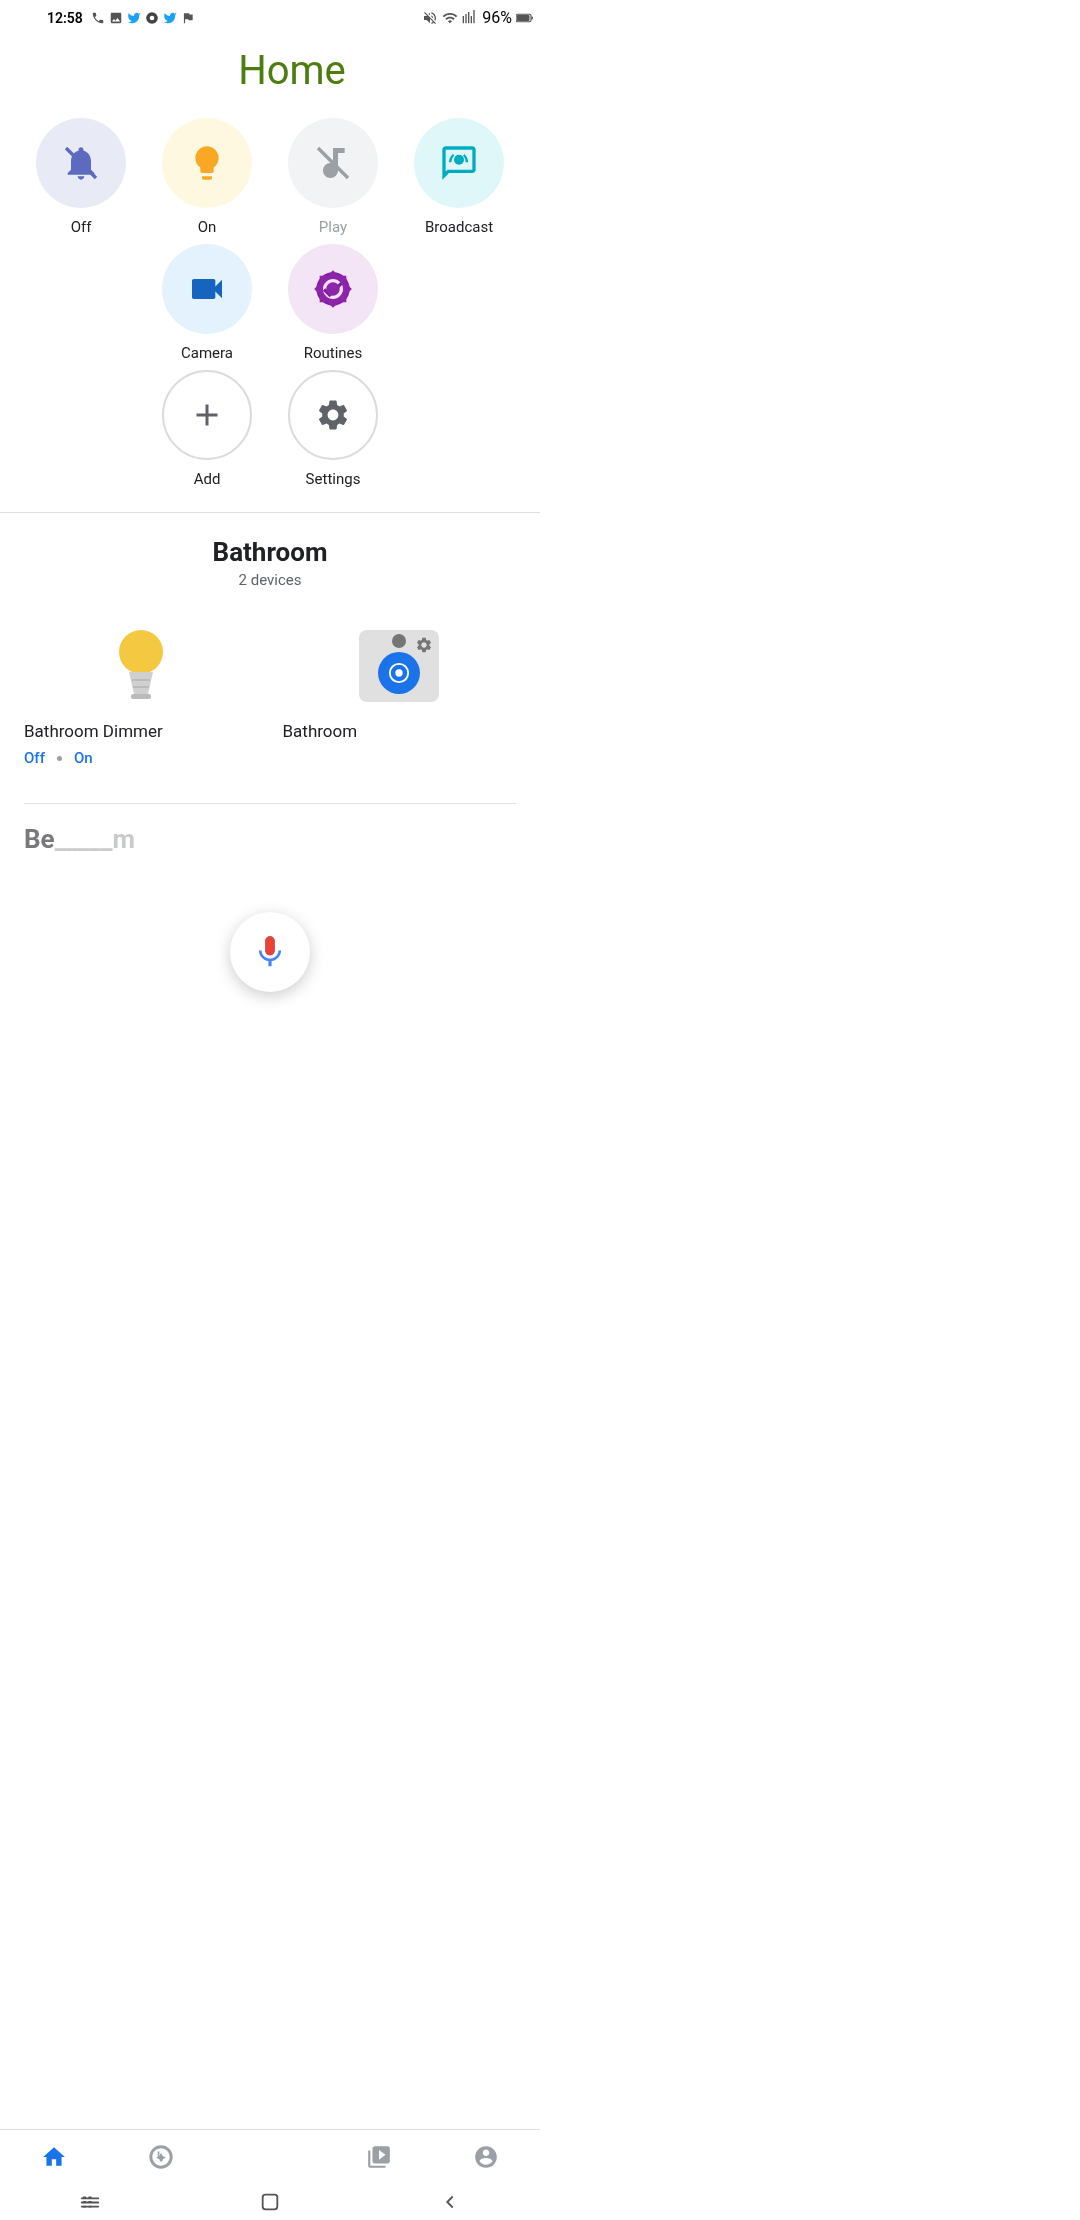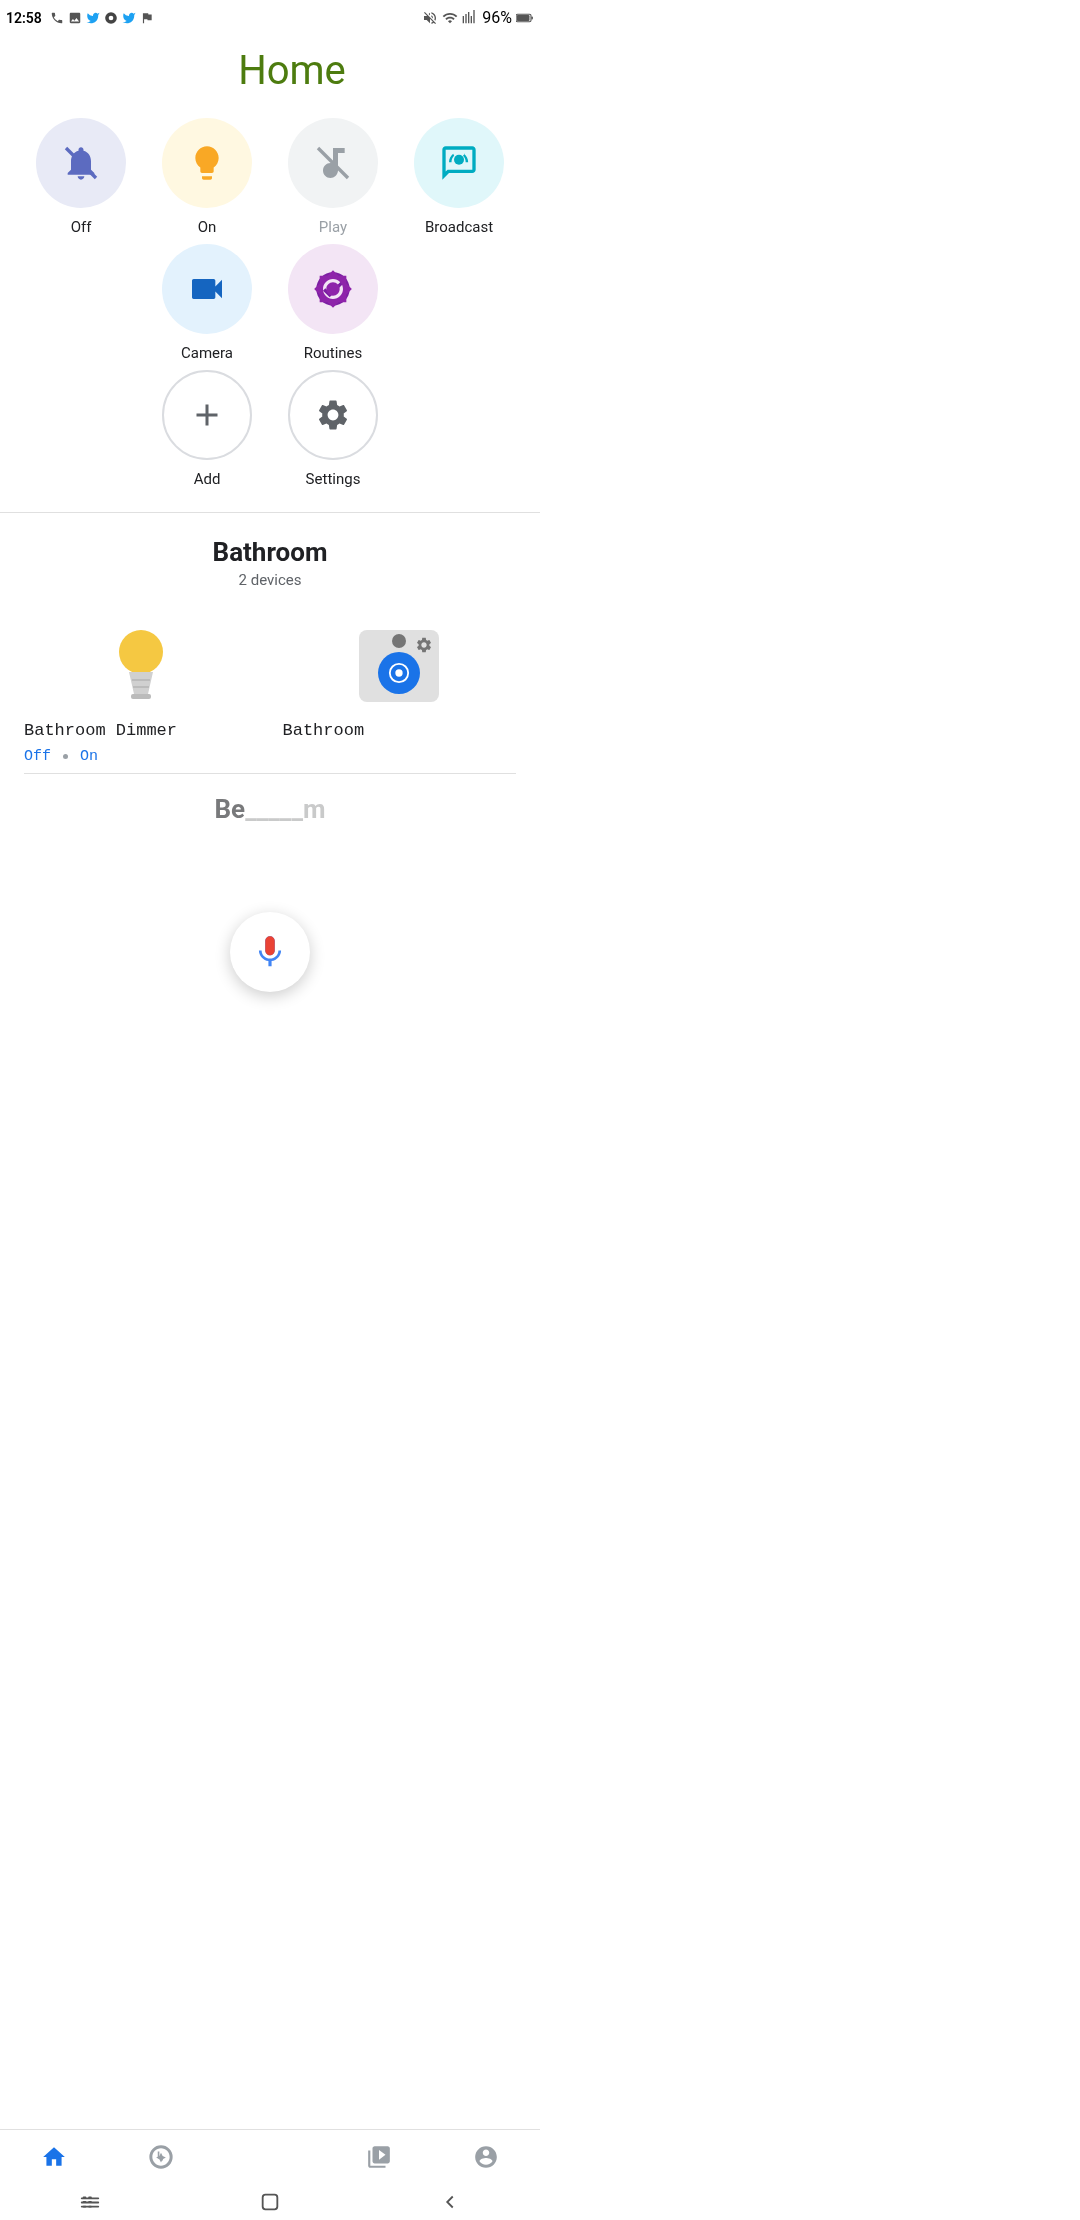--- a/index.html
+++ b/index.html
@@ -14,20 +14,21 @@
     }
 
     
     .status-bar {
       display: flex;
       justify-content: space-between;
       align-items: center;
       padding: 8px 6px 4px;
       font-size: 13px;
       font-weight: 500;
+      margin-left: 41px;
     }
     .status-left { display: flex; align-items: center; gap: 4px; }
     .status-right { display: flex; align-items: center; gap: 4px; }
     .status-time { font-size: 14px; font-weight: 600; margin-right: 4px; }
 
     
     .header {
       text-align: center;
       padding: 16px 0 24px;
     }
@@ -103,22 +104,21 @@
     .room-count {
       text-align: center;
       font-size: 15px;
       color: #5f6368;
       margin-bottom: 32px;
     }
 
     .devices-row {
       display: flex;
       gap: 25px;
-      margin-bottom: 8px;
-      font-family: Liberation Mono, monospace;
+      margin-bottom: 36px;
     }
     .device-card {
       flex: 1;
       display: flex;
       flex-direction: column;
       align-items: flex-start;
       cursor: pointer;
     }
     .device-icon-area {
       width: 100%;
@@ -438,21 +438,21 @@
           </div>
         </div>
       </div>
       <span class="device-name">Bathroom</span>
     </div>
 
   </div>
 
   <div class="room-divider-partial"></div>
 
-  <div style="text-align:center; overflow:hidden; height:36px;">
+  <div style="overflow:hidden; height:36px;">
     <span style="font-size:26px; font-weight:700; color:#202124; opacity:0.6;">Be<span style="opacity:0.4">_____m</span></span>
   </div>
 
 </div>
 
 <div class="mic-button-container">
   <div class="mic-button">
     <svg width="38" height="38" viewBox="0 0 24 24">
       <path d="M12 14c1.66 0 2.99-1.34 2.99-3L15 5c0-1.66-1.34-3-3-3S9 3.34 9 5v6c0 1.66 1.34 3 3 3zm5.3-3c0 3-2.54 5.1-5.3 5.1S6.7 14 6.7 11H5c0 3.41 2.72 6.23 6 6.72V21h2v-3.28c3.28-.48 6-3.3 6-6.72h-1.7z" fill="#4285f4"></path>
       <path d="M12 14c1.66 0 2.99-1.34 2.99-3L15 5c0-1.66-1.34-3-3-3S9 3.34 9 5v6c0 1.66 1.34 3 3 3z" fill="#ea4335"></path>

